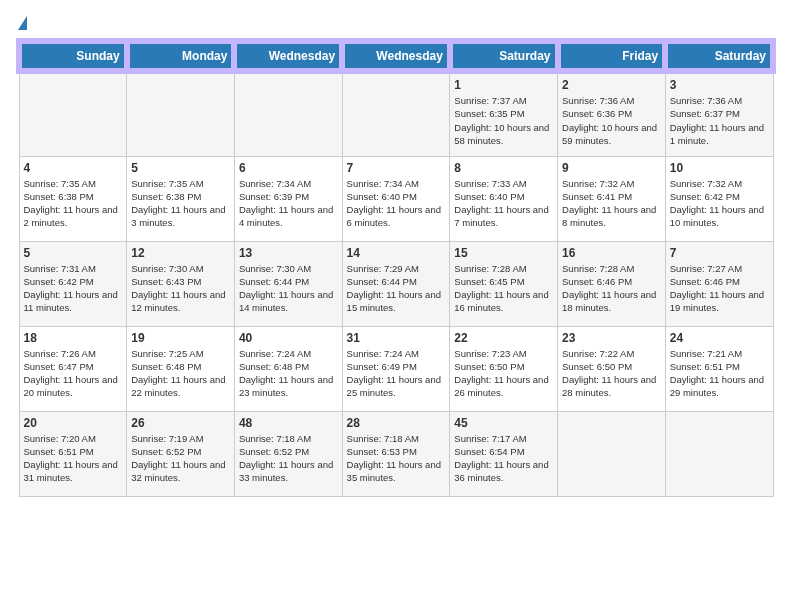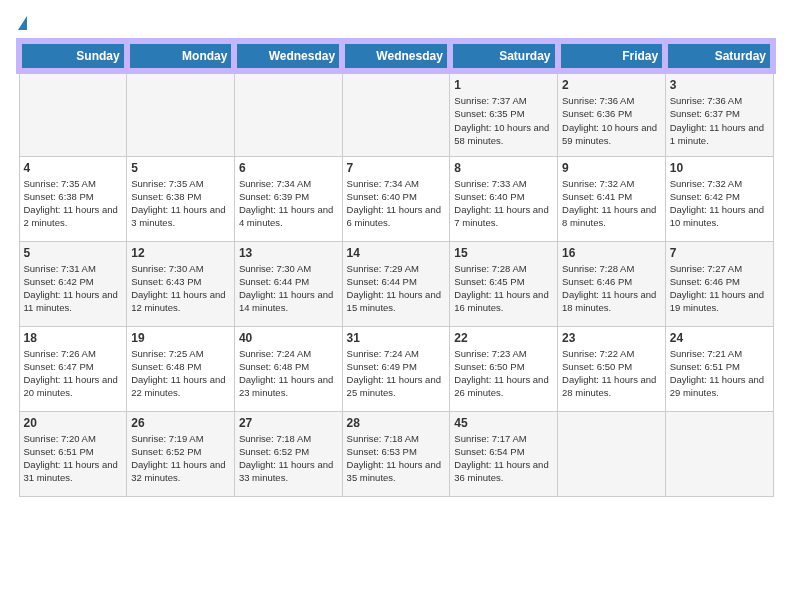--- a/index.html
+++ b/index.html
@@ -239,21 +239,21 @@
       <tr>
         <td>
           <span class="day-number">20</span>
           <div class="day-info">Sunrise: 7:20 AM<br>Sunset: 6:51 PM<br>Daylight: 11 hours and 31 minutes.</div>
         </td>
         <td>
           <span class="day-number">26</span>
           <div class="day-info">Sunrise: 7:19 AM<br>Sunset: 6:52 PM<br>Daylight: 11 hours and 32 minutes.</div>
         </td>
         <td>
-          <span class="day-number">27</span>
+          <span class="day-number">48</span>
           <div class="day-info">Sunrise: 7:18 AM<br>Sunset: 6:52 PM<br>Daylight: 11 hours and 33 minutes.</div>
         </td>
         <td>
           <span class="day-number">28</span>
           <div class="day-info">Sunrise: 7:18 AM<br>Sunset: 6:53 PM<br>Daylight: 11 hours and 35 minutes.</div>
         </td>
         <td>
           <span class="day-number">45</span>
           <div class="day-info">Sunrise: 7:17 AM<br>Sunset: 6:54 PM<br>Daylight: 11 hours and 36 minutes.</div>
         </td>

